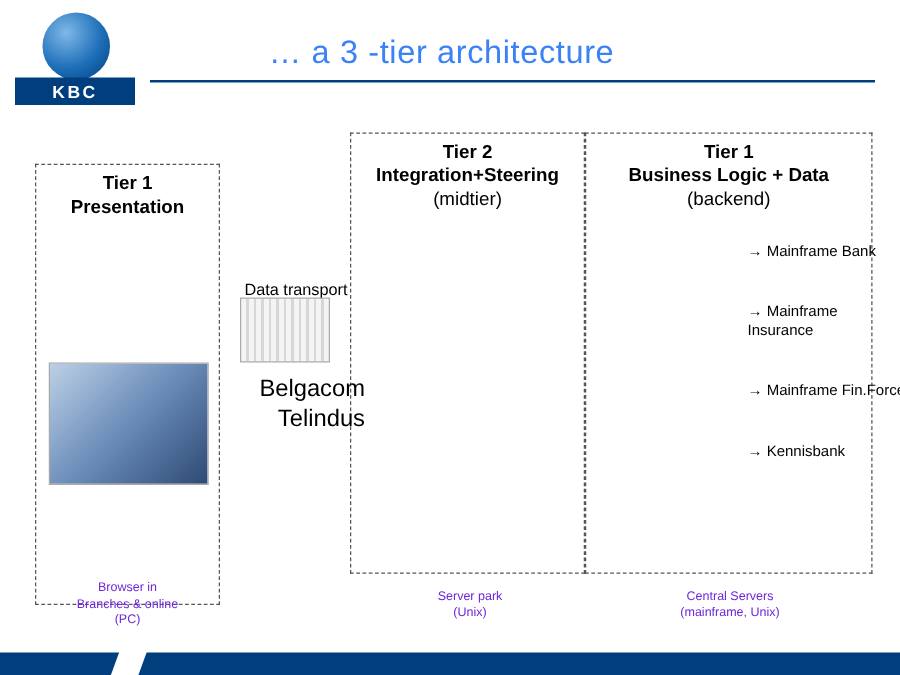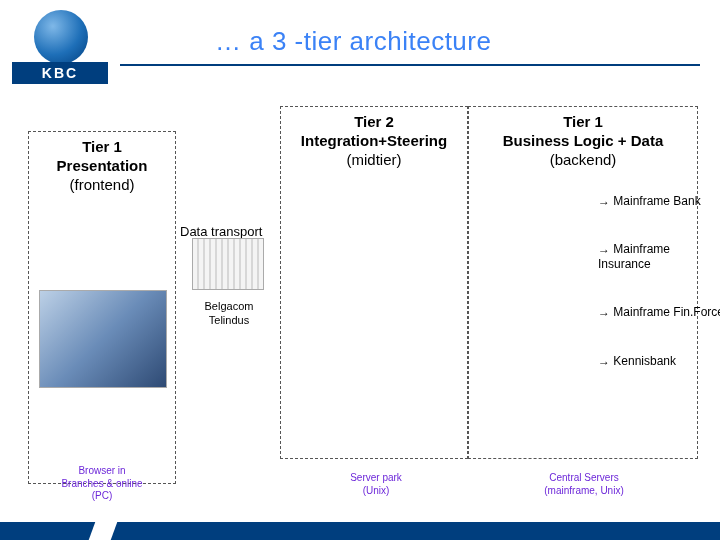--- a/index.html
+++ b/index.html
@@ -98,29 +98,29 @@
   .cap1 { left: -6px;  top: 365px; width: 160px; }
   .cap2 { left: 274px; top: 372px; width: 148px; }
   .cap3 { left: 448px; top: 372px; width: 216px; }
 
   .dt-label {
     position: absolute;
     left: 152px;
     top: 124px;
     width: 98px;
     font-size: 13px;
-    text-align: left;
+    text-align: right;
   }
   .conn-label {
     position: absolute;
-    left: 155px;
+    left: 172px;
     top: 200px;
     width: 92px;
-    font-size: 11px;
-    text-align: center;
+    font-size: 19px;
+    text-align: right;
     line-height: 1.25;
   }
 
   .mf-list {
     position: absolute;
     left: 570px;
     top: 94px;
     width: 128px;
     font-size: 12px;
     line-height: 1.2;
@@ -175,21 +175,20 @@
   <div class="title">… a 3 -tier architecture</div>
   <div class="title-line"></div>
 </div>
 
 <div class="diagram">
 
   <div class="tierbox tier1">
     <div class="tier-head">
       <div class="bold">Tier 1</div>
       <div class="bold">Presentation</div>
-      <div>(frontend)</div>
     </div>
     <div class="img img-kb"></div>
   </div>
 
   <div class="tierbox tier2">
     <div class="tier-head">
       <div class="bold">Tier 2</div>
       <div class="bold">Integration+Steering</div>
       <div>(midtier)</div>
     </div>

